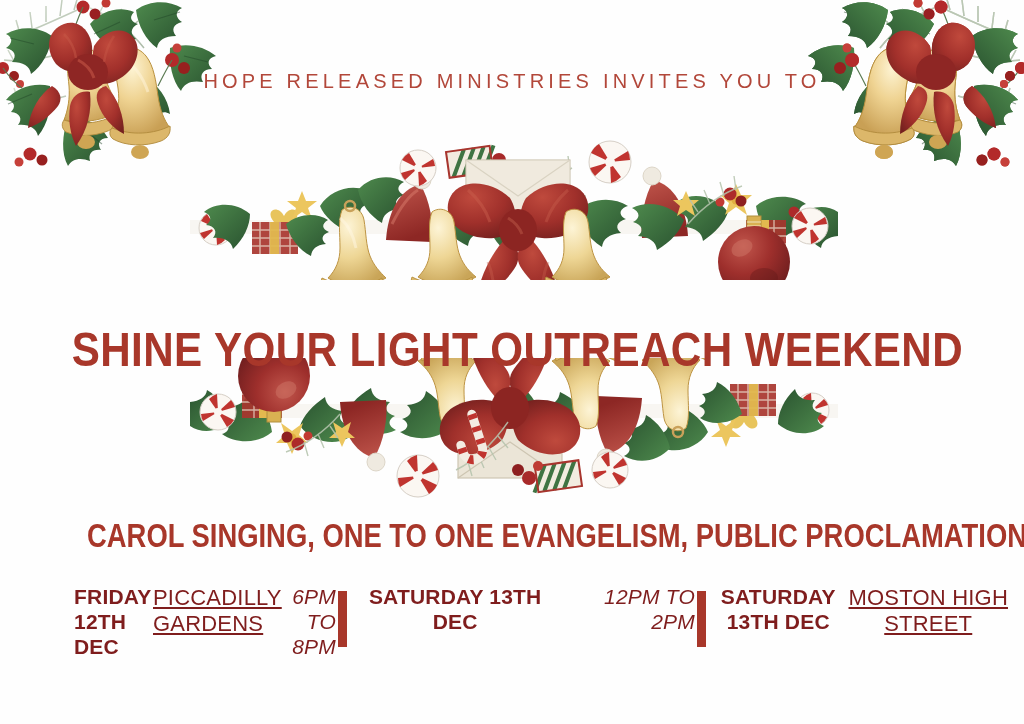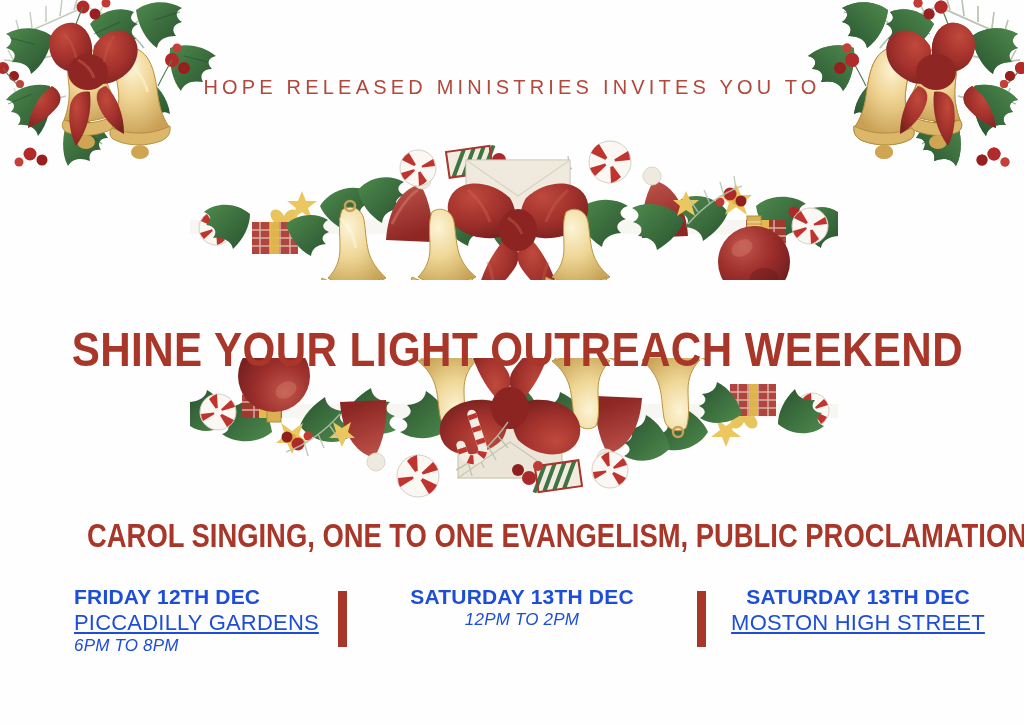--- a/index.html
+++ b/index.html
@@ -25,21 +25,21 @@
   #corner-top-left  { left: -6px;  top: -10px; width: 230px; height: 190px; }
   #corner-top-right { right: -6px; top: -10px; width: 230px; height: 190px;
                       transform: scaleX(-1); }
   #garland-top      { left: 190px; top: 128px; width: 648px; height: 152px; }
   #garland-bottom   { left: 190px; top: 358px; width: 648px; height: 152px;
                       transform: scaleY(-1) scaleX(-1); }
 
   
   #kicker {
     position: absolute;
-    top: 76px;
+    top: 70px;
     left: 0;
     width: 100%;
     text-align: center;
     font-size: 20px;
     font-weight: 400;
     letter-spacing: 4.2px;
     color: #b2473a;
     white-space: nowrap;
   }
 
@@ -78,44 +78,45 @@
     top: 585px;
     left: 0;
     width: 1024px;
     height: 90px;
     display: flex;
     align-items: flex-start;
     justify-content: center;
   }
   .event-col {
     display: flex;
-    flex-direction: column;
-    color: #1d4ed8;
+    flex-direction: row;
+    color: #7f1d1d;
     line-height: 1.18;
   }
   .col-1 { width: 262px; text-align: left;   padding-left: 58px; }
   .col-2 { width: 346px; text-align: center; }
   .col-3 { width: 300px; text-align: center; }
 
   .ev-date {
     font-size: 21px;
     font-weight: 700;
     letter-spacing: 0.2px;
   }
   .ev-place {
     font-size: 22px;
     font-weight: 400;
     letter-spacing: 0.2px;
     text-decoration: underline;
   }
   .ev-time {
-    font-size: 17px;
+    font-size: 21px;
     font-weight: 400;
     font-style: italic;
     letter-spacing: 0.2px;
+    text-align: right;
   }
 
   .divider {
     width: 9px;
     height: 56px;
     background: #a8372a;
     margin-top: 6px;
     flex: 0 0 auto;
   }
   #divider-1 { margin-left: 2px;  margin-right: 2px; }

